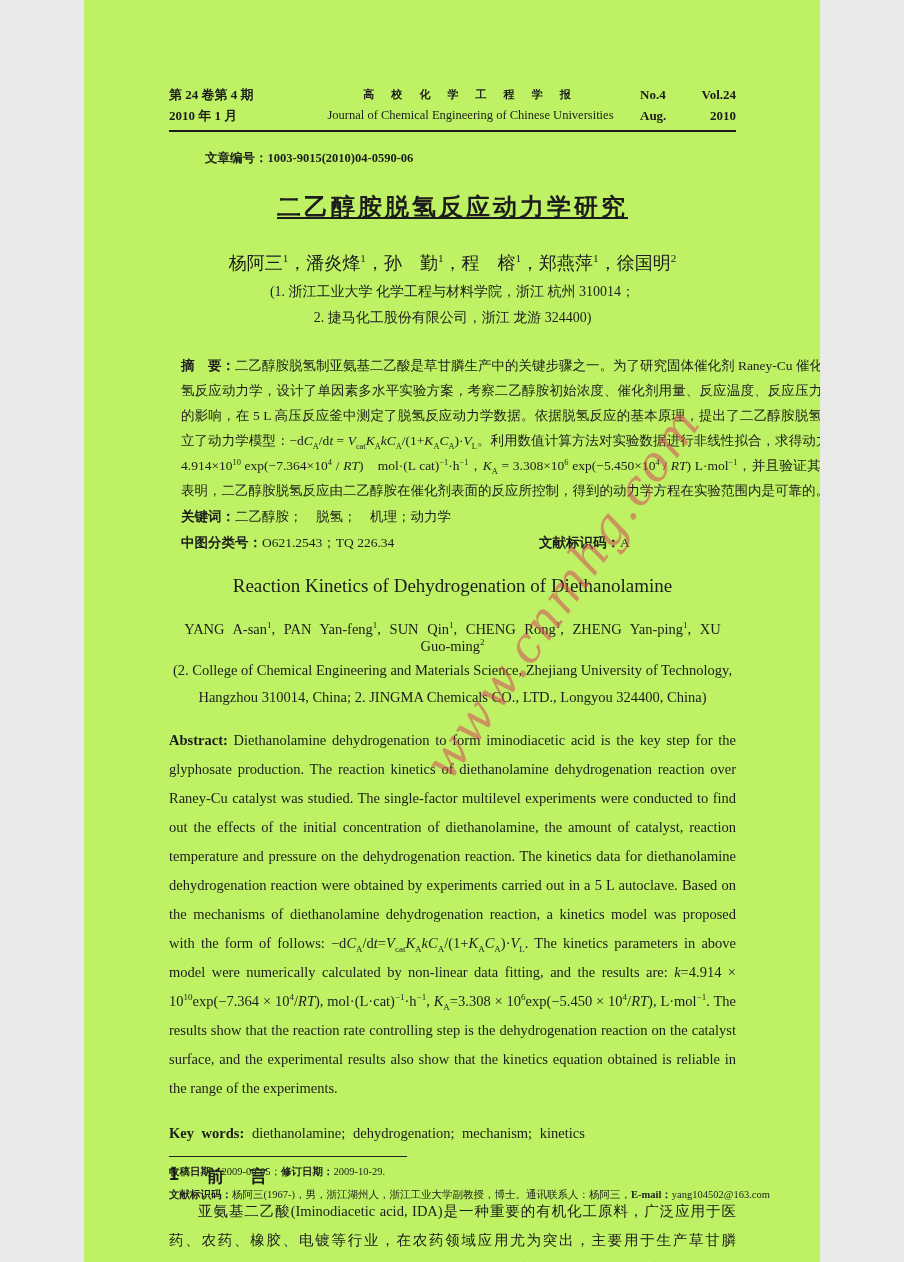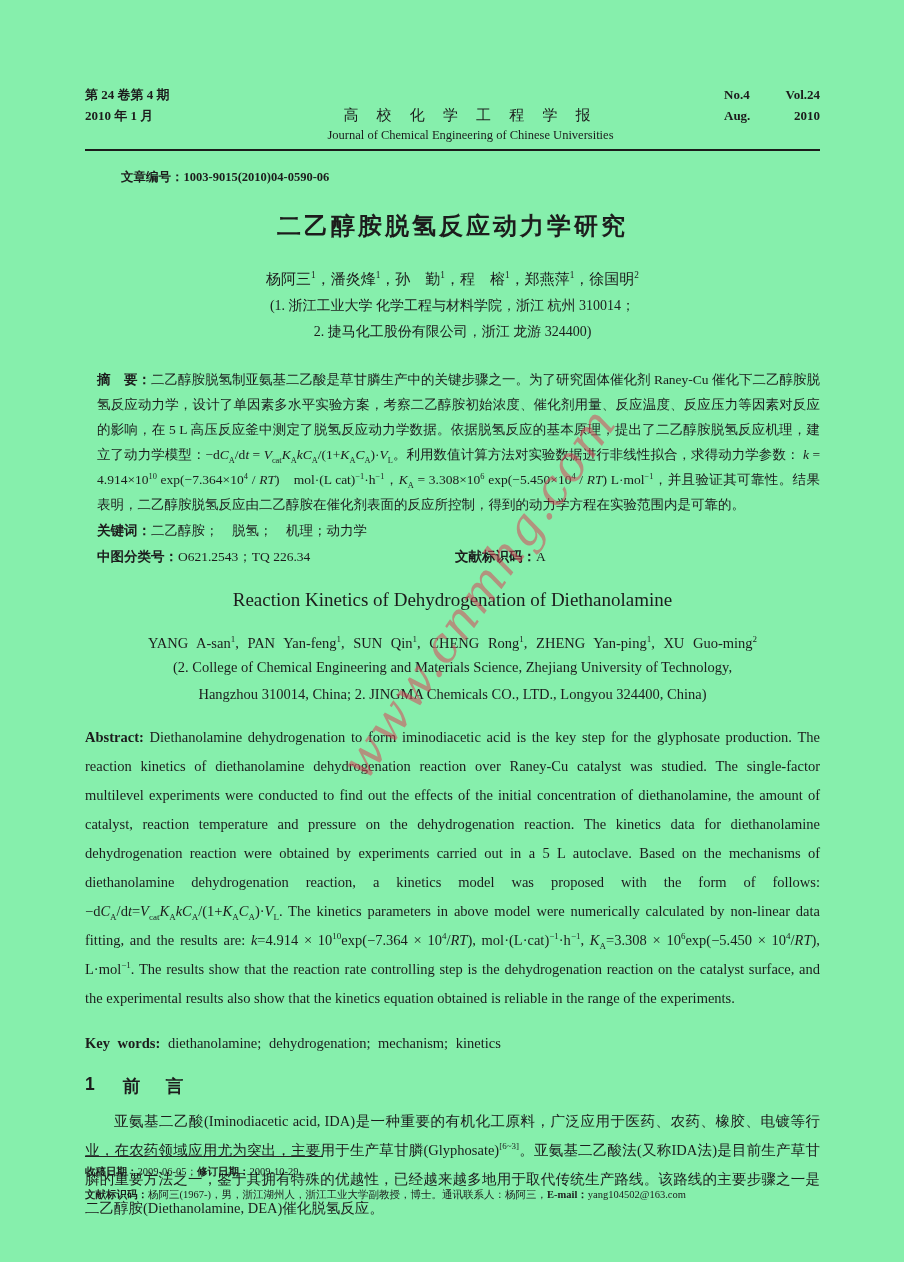--- a/index.html
+++ b/index.html
@@ -1,40 +1,40 @@
 <!DOCTYPE html>
 <html><head>
 <meta charset="utf-8">
 <style>
   html,body{margin:0;padding:0;}
   body{background:#e9e9e7;font-family:"Liberation Serif","DejaVu Serif",serif;}
   .page{
-    position:relative;width:904px;height:1262px;margin:0 auto;
-    background:#86efac;color:#1c1c1c;overflow:hidden;
+    position:relative;width:736px;height:1262px;margin:0 auto;
+    background:#bef264;color:#1c1c1c;overflow:hidden;
   }
   .content{padding:84px 84px 0 85px;}
   sup{font-size:.62em;vertical-align:super;line-height:0;}
   sub{font-size:.62em;vertical-align:sub;line-height:0;}
 
   
   .jheader{display:flex;align-items:flex-start;}
   .h-left{width:132px;font-size:13px;line-height:21px;font-weight:bold;white-space:nowrap;}
   .h-center{flex:1;text-align:center;}
-  .h-center .cn{font-size:15px;font-weight:normal;letter-spacing:7px;line-height:21px;font-family:"Liberation Sans","DejaVu Sans",sans-serif;margin-top:20px;}
+  .h-center .cn{font-size:11px;font-weight:bold;letter-spacing:7px;line-height:21px;font-family:"Liberation Sans","DejaVu Sans",sans-serif;}
   .h-center .en{font-size:12.5px;line-height:20px;}
   .h-right{width:96px;font-size:13px;line-height:21px;font-weight:bold;}
   .h-right .row{display:flex;justify-content:space-between;}
   .header-rule{border:0;border-top:2.5px solid #1b1b1b;margin:4px 0 0 0;}
 
   .article-id{margin:18px 0 0 36px;font-size:12.5px;font-weight:bold;}
 
   
   .title-cn{margin:24px 0 0 0;text-align:center;font-size:24px;font-weight:bold;letter-spacing:3px;
-            font-family:"Liberation Sans","DejaVu Sans",sans-serif;}
-  .authors-cn{margin-top:28px;text-align:center;font-size:15px;}
+            font-family:"Liberation Sans","DejaVu Sans",sans-serif;text-decoration:underline;}
+  .authors-cn{margin-top:28px;text-align:center;font-size:18px;}
   .affil{margin-top:8px;text-align:center;font-size:14px;}
 
   .abstract-block{margin:26px 0 0 12px;width:723px;font-size:13.5px;line-height:25px;text-align:justify;}
   .blabel{font-weight:bold;}
   .kw-row{margin-top:1px;}
   .clc-row{display:flex;margin-top:1px;}
   .clc-left{width:358px;}
 
   
   .title-en{margin-top:20px;text-align:center;font-size:19px;font-weight:normal;}

